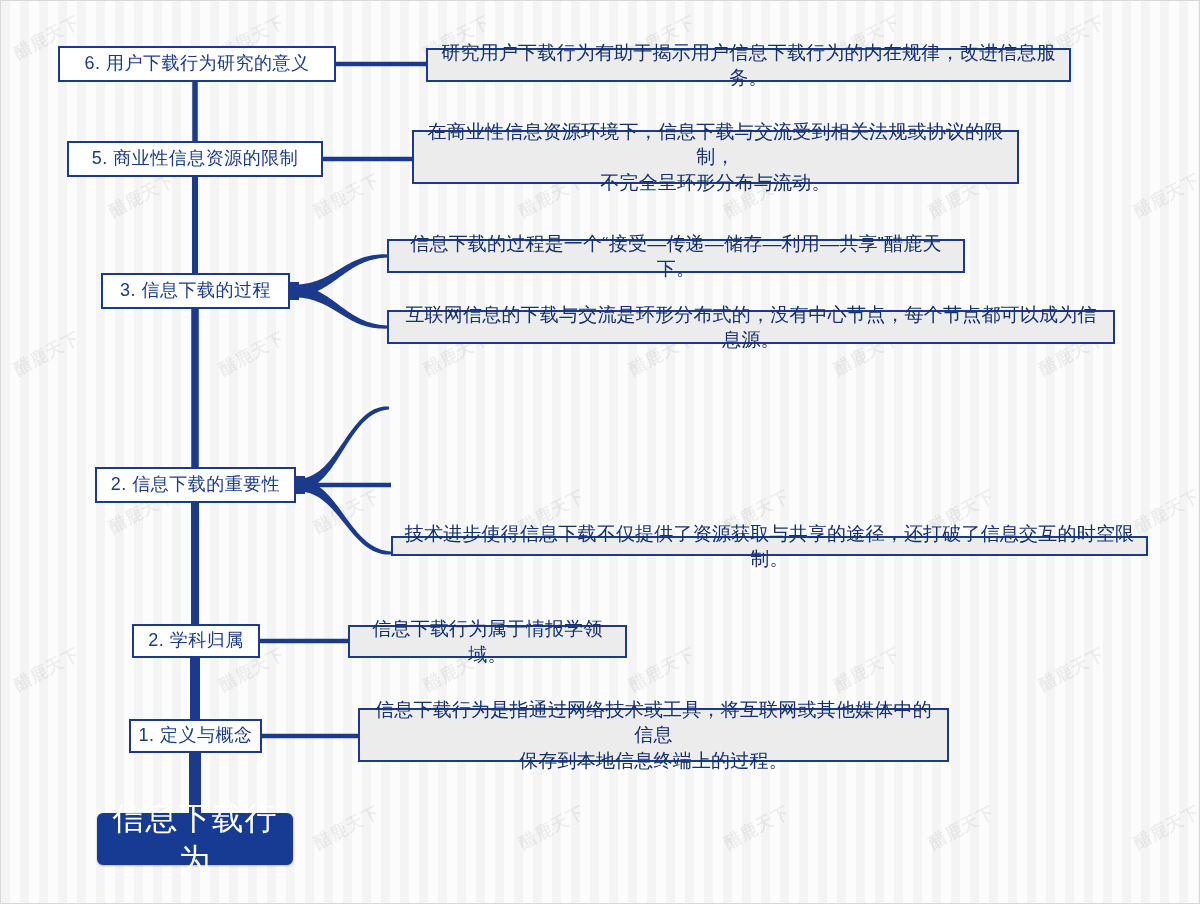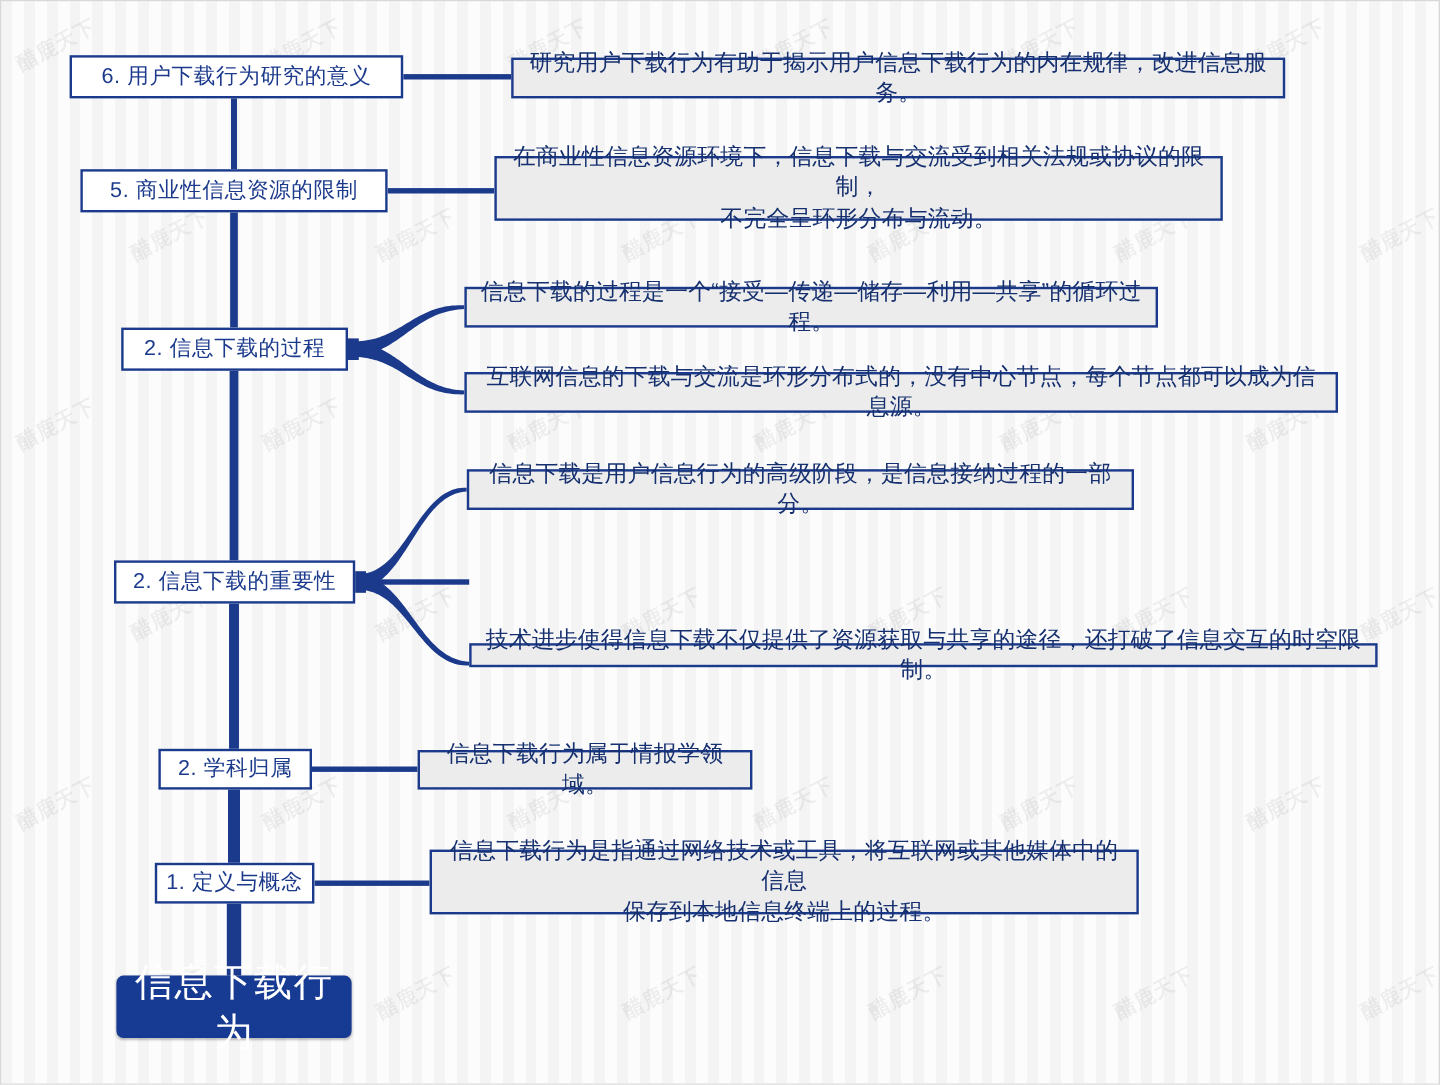--- a/index.html
+++ b/index.html
@@ -174,32 +174,29 @@
   <div class="node node-branch" style="left: 131px; top: 623px; width: 128px; height: 34px;">
     <span>2. 学科归属</span>
   </div>
   <div class="node node-leaf" style="left: 347px; top: 624px; width: 279px; height: 33px;">
     <span>信息下载行为属于情报学领域。</span>
   </div>
 
   <div class="node node-branch" style="left: 94px; top: 466px; width: 201px; height: 36px;">
     <span>2. 信息下载的重要性</span>
   </div>
-  <div class="node node-leaf" style="left: 388px; top: 390px; width: 556px; height: 34px;">
-    <span>信息下载是用户信息行为的高级阶段，是信息接纳过程的一部分。</span>
-  </div>
   <div class="node node-leaf" style="left: 390px; top: 535px; width: 757px; height: 20px;">
     <span>技术进步使得信息下载不仅提供了资源获取与共享的途径，还打破了信息交互的时空限制。</span>
   </div>
 
   <div class="node node-branch" style="left: 100px; top: 272px; width: 189px; height: 36px;">
-    <span>2. 信息下载的过程</span>
+    <span>3. 信息下载的过程</span>
   </div>
   <div class="node node-leaf" style="left: 386px; top: 238px; width: 578px; height: 34px;">
-    <span>信息下载的过程是一个“接受—传递—储存—利用—共享”的循环过程。</span>
+    <span>信息下载的过程是一个“接受—传递—储存—利用—共享”醋鹿天下。</span>
   </div>
   <div class="node node-leaf" style="left: 386px; top: 309px; width: 728px; height: 34px;">
     <span>互联网信息的下载与交流是环形分布式的，没有中心节点，每个节点都可以成为信息源。</span>
   </div>
 
   <div class="node node-branch" style="left: 66px; top: 140px; width: 256px; height: 36px;">
     <span>5. 商业性信息资源的限制</span>
   </div>
   <div class="node node-leaf" style="left: 411px; top: 129px; width: 607px; height: 54px;">
     <span>在商业性信息资源环境下，信息下载与交流受到相关法规或协议的限制，

